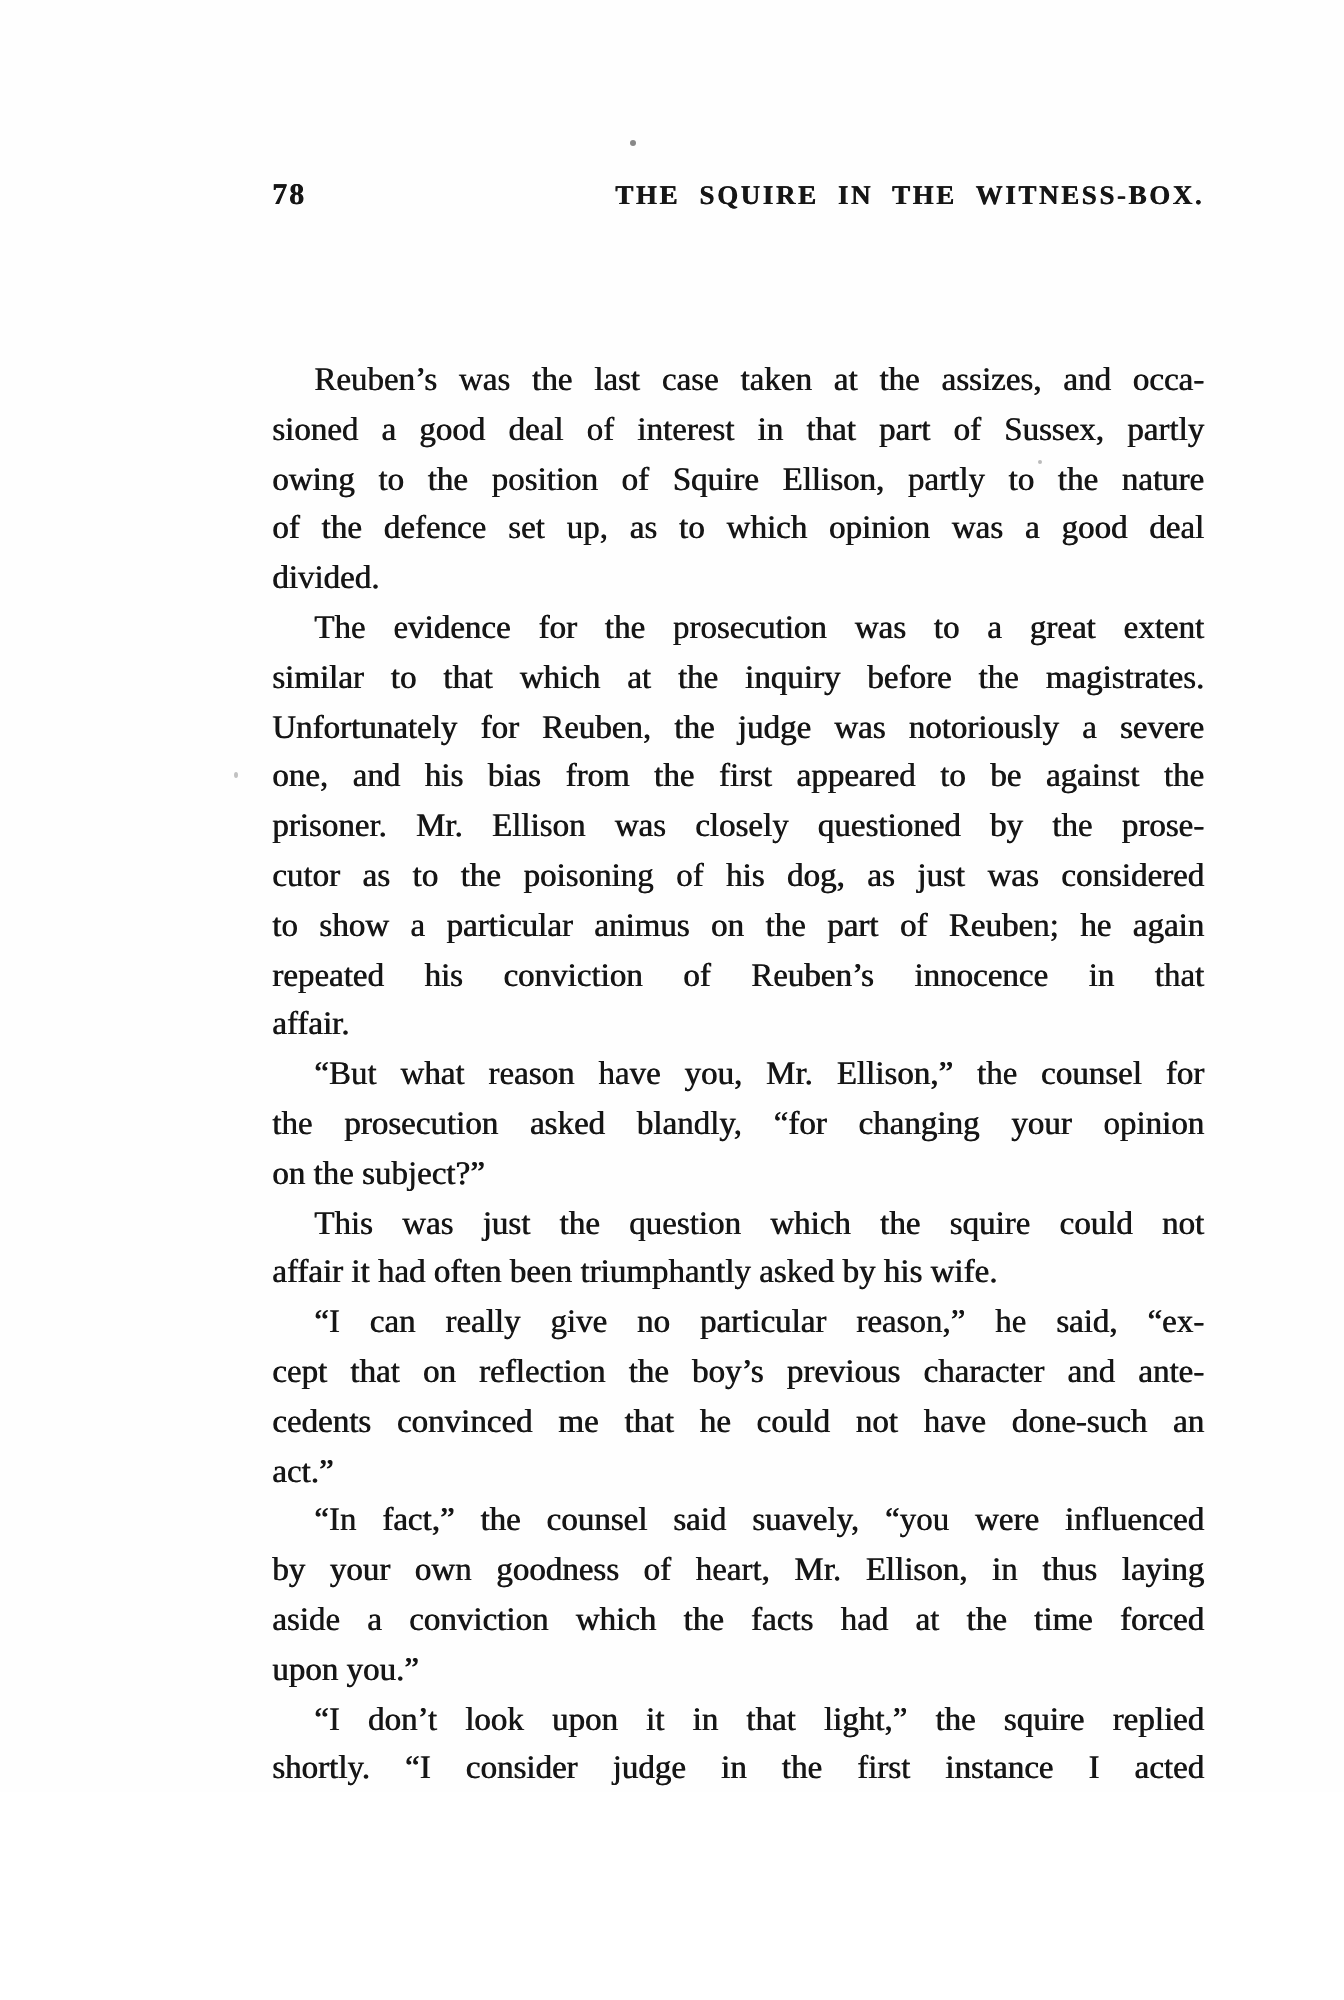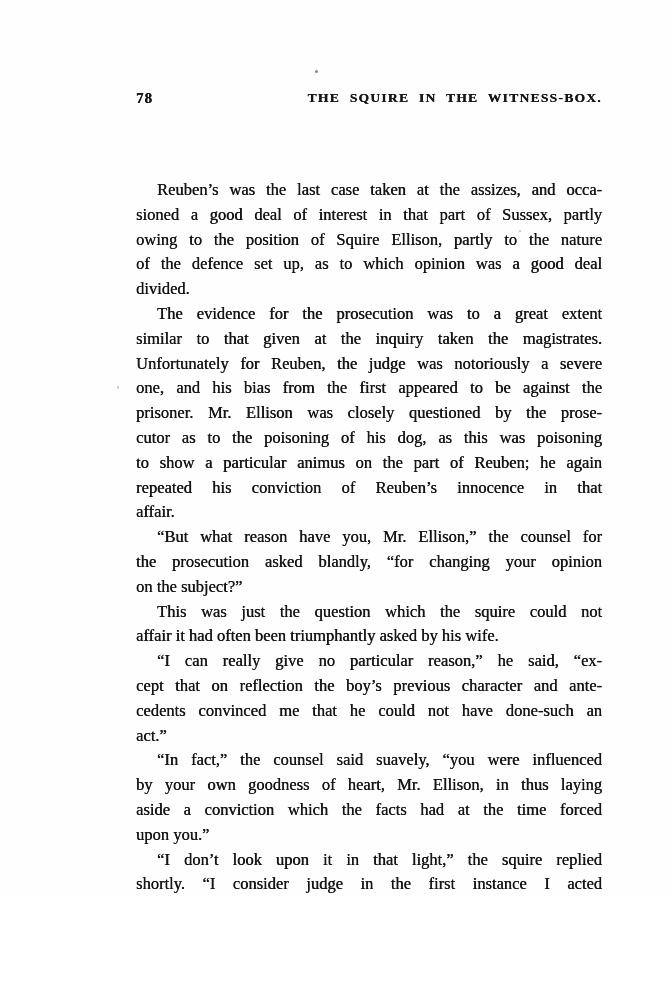--- a/index.html
+++ b/index.html
@@ -108,25 +108,25 @@
   <div class="text-body">
       <div class="paragraph">
         <div class="line first">Reuben’s was the last case taken at the assizes, and occa-</div>
         <div class="line">sioned a good deal of interest in that part of Sussex, partly</div>
         <div class="line">owing to the position of Squire Ellison, partly to the nature</div>
         <div class="line">of the defence set up, as to which opinion was a good deal</div>
         <div class="line lastline">divided.</div>
       </div>
       <div class="paragraph">
         <div class="line first">The evidence for the prosecution was to a great extent</div>
-        <div class="line">similar to that given at the inquiry taken the magistrates.</div>
+        <div class="line">similar to that which at the inquiry before the magistrates.</div>
         <div class="line">Unfortunately for Reuben, the judge was notoriously a severe</div>
         <div class="line">one, and his bias from the first appeared to be against the</div>
         <div class="line">prisoner.  Mr. Ellison was closely questioned by the prose-</div>
-        <div class="line">cutor as to the poisoning of his dog, as this was poisoning</div>
+        <div class="line">cutor as to the poisoning of his dog, as just was considered</div>
         <div class="line">to show a particular animus on the part of Reuben; he again</div>
         <div class="line">repeated his conviction of Reuben’s innocence in that</div>
         <div class="line lastline">affair.</div>
       </div>
       <div class="paragraph">
         <div class="line first">“But what reason have you, Mr. Ellison,” the counsel for</div>
         <div class="line">the prosecution asked blandly, “for changing your opinion</div>
         <div class="line lastline">on the subject?”</div>
       </div>
       <div class="paragraph">

